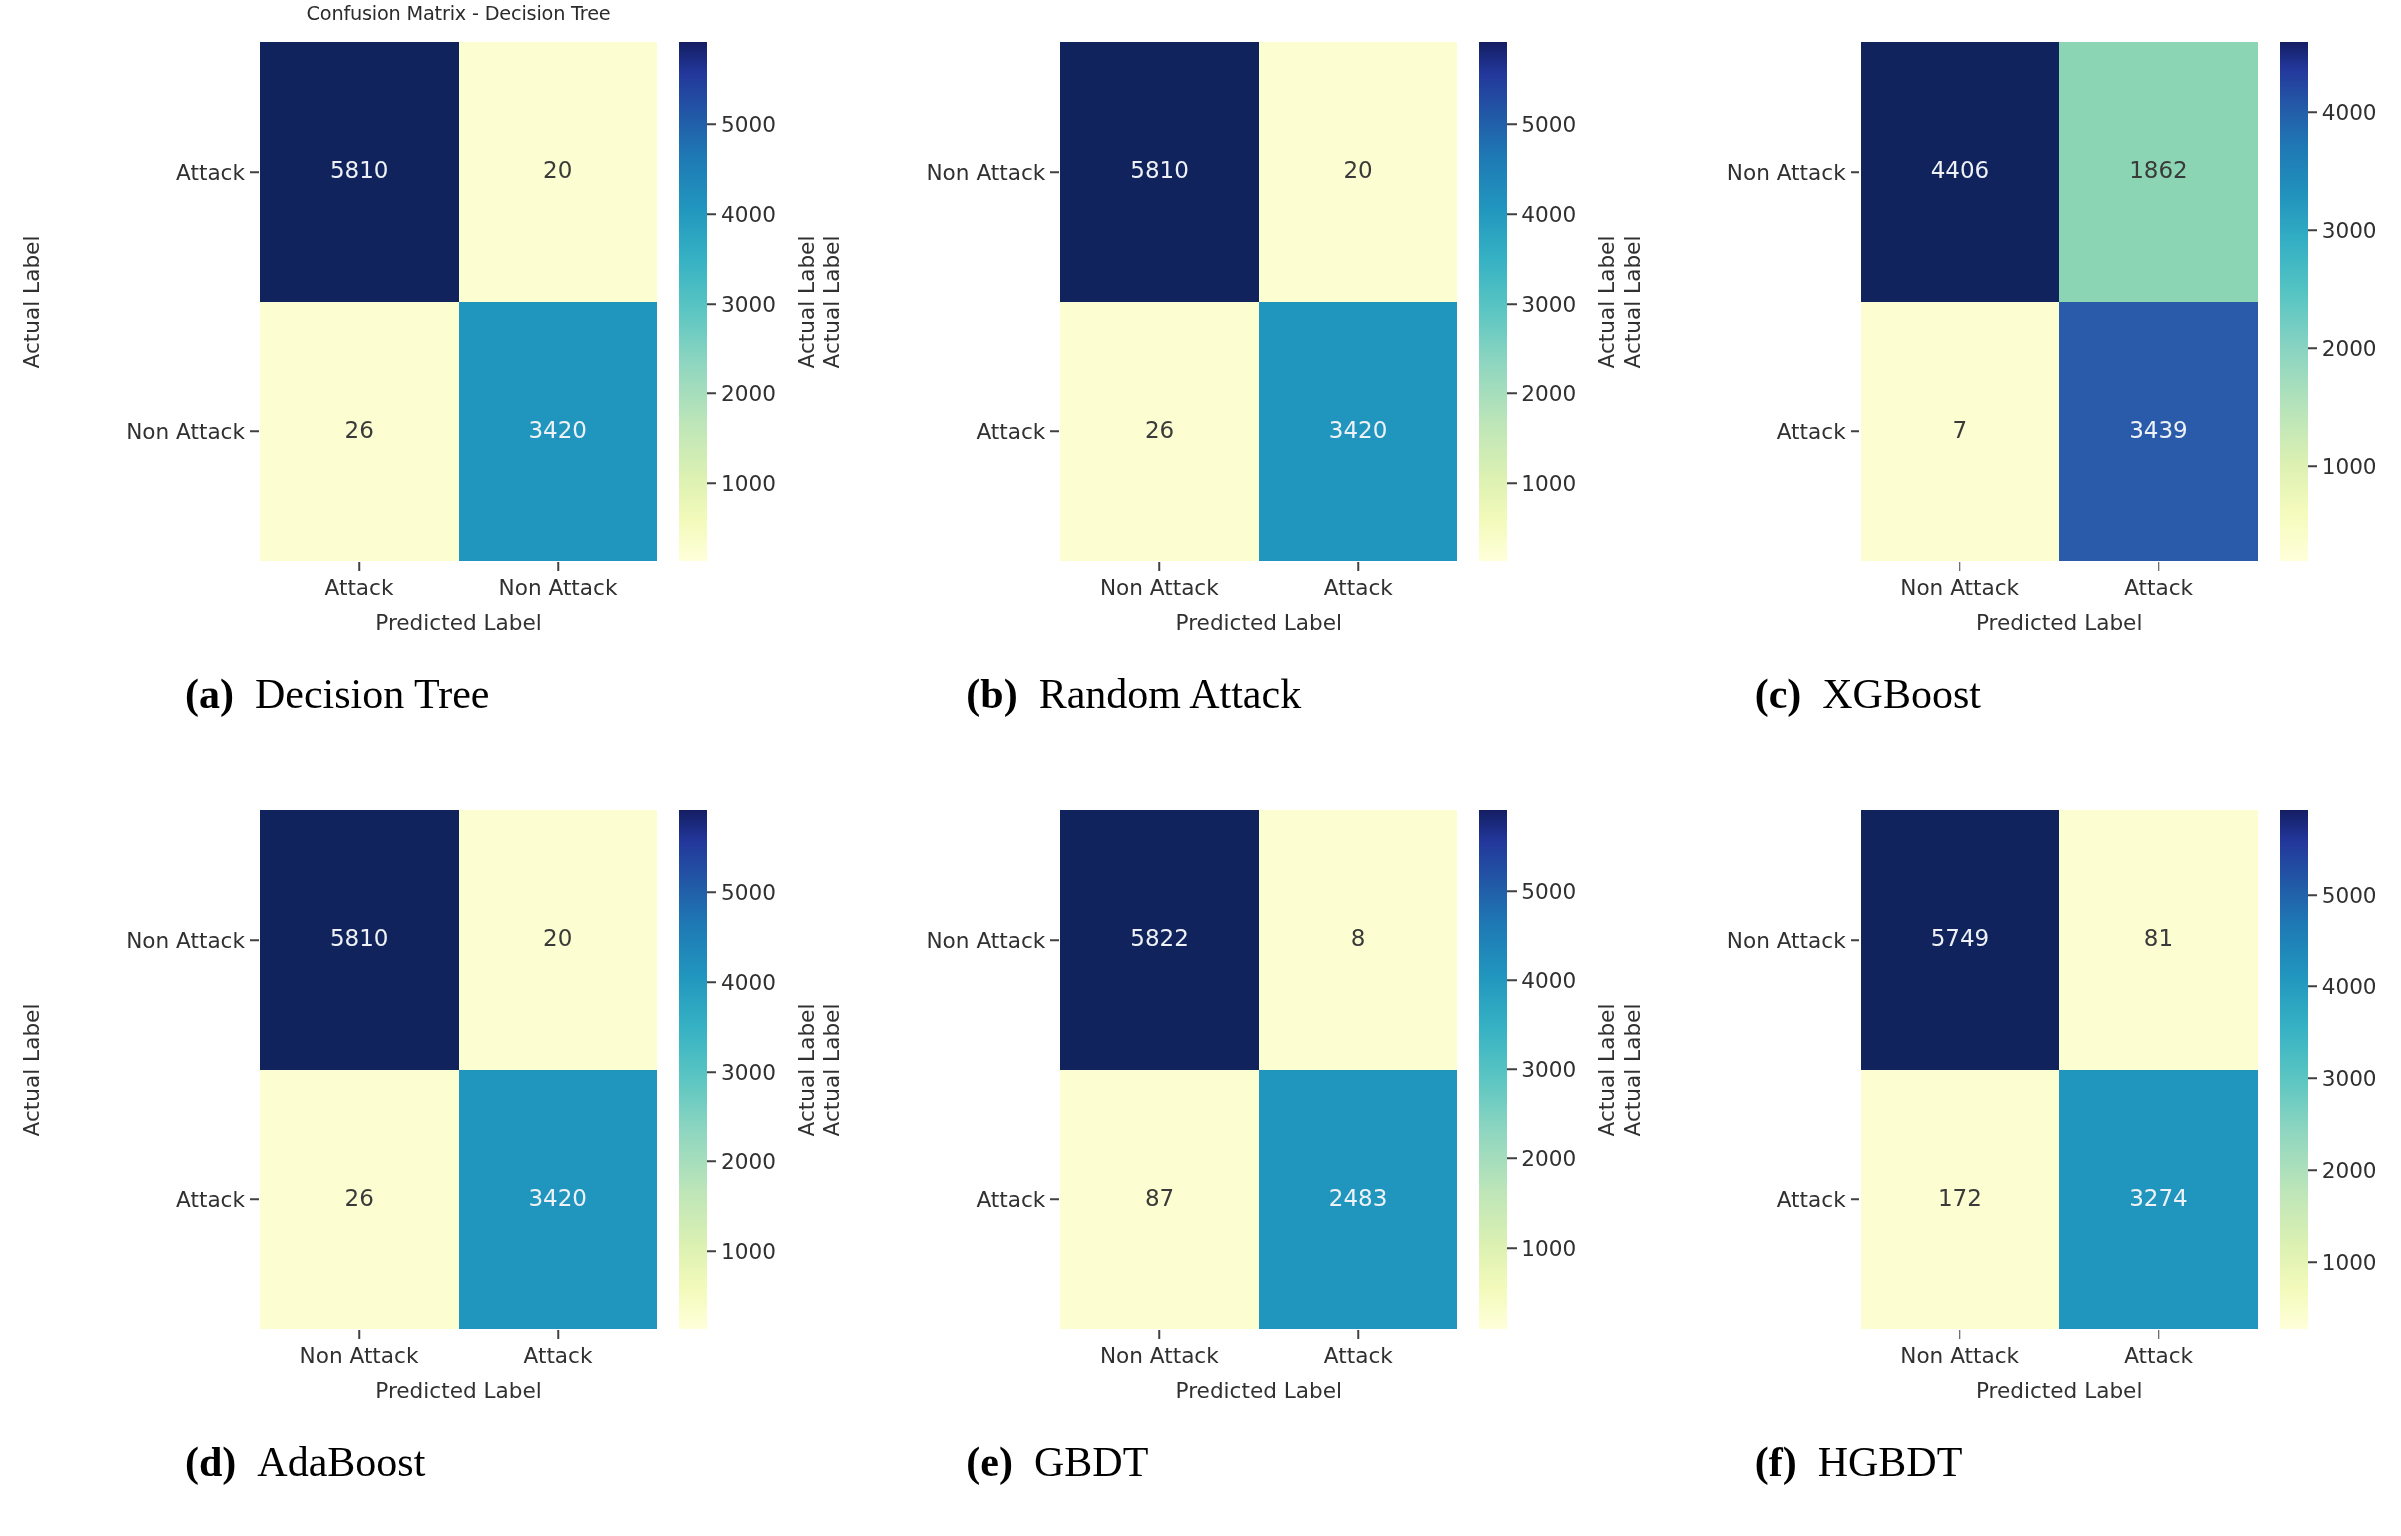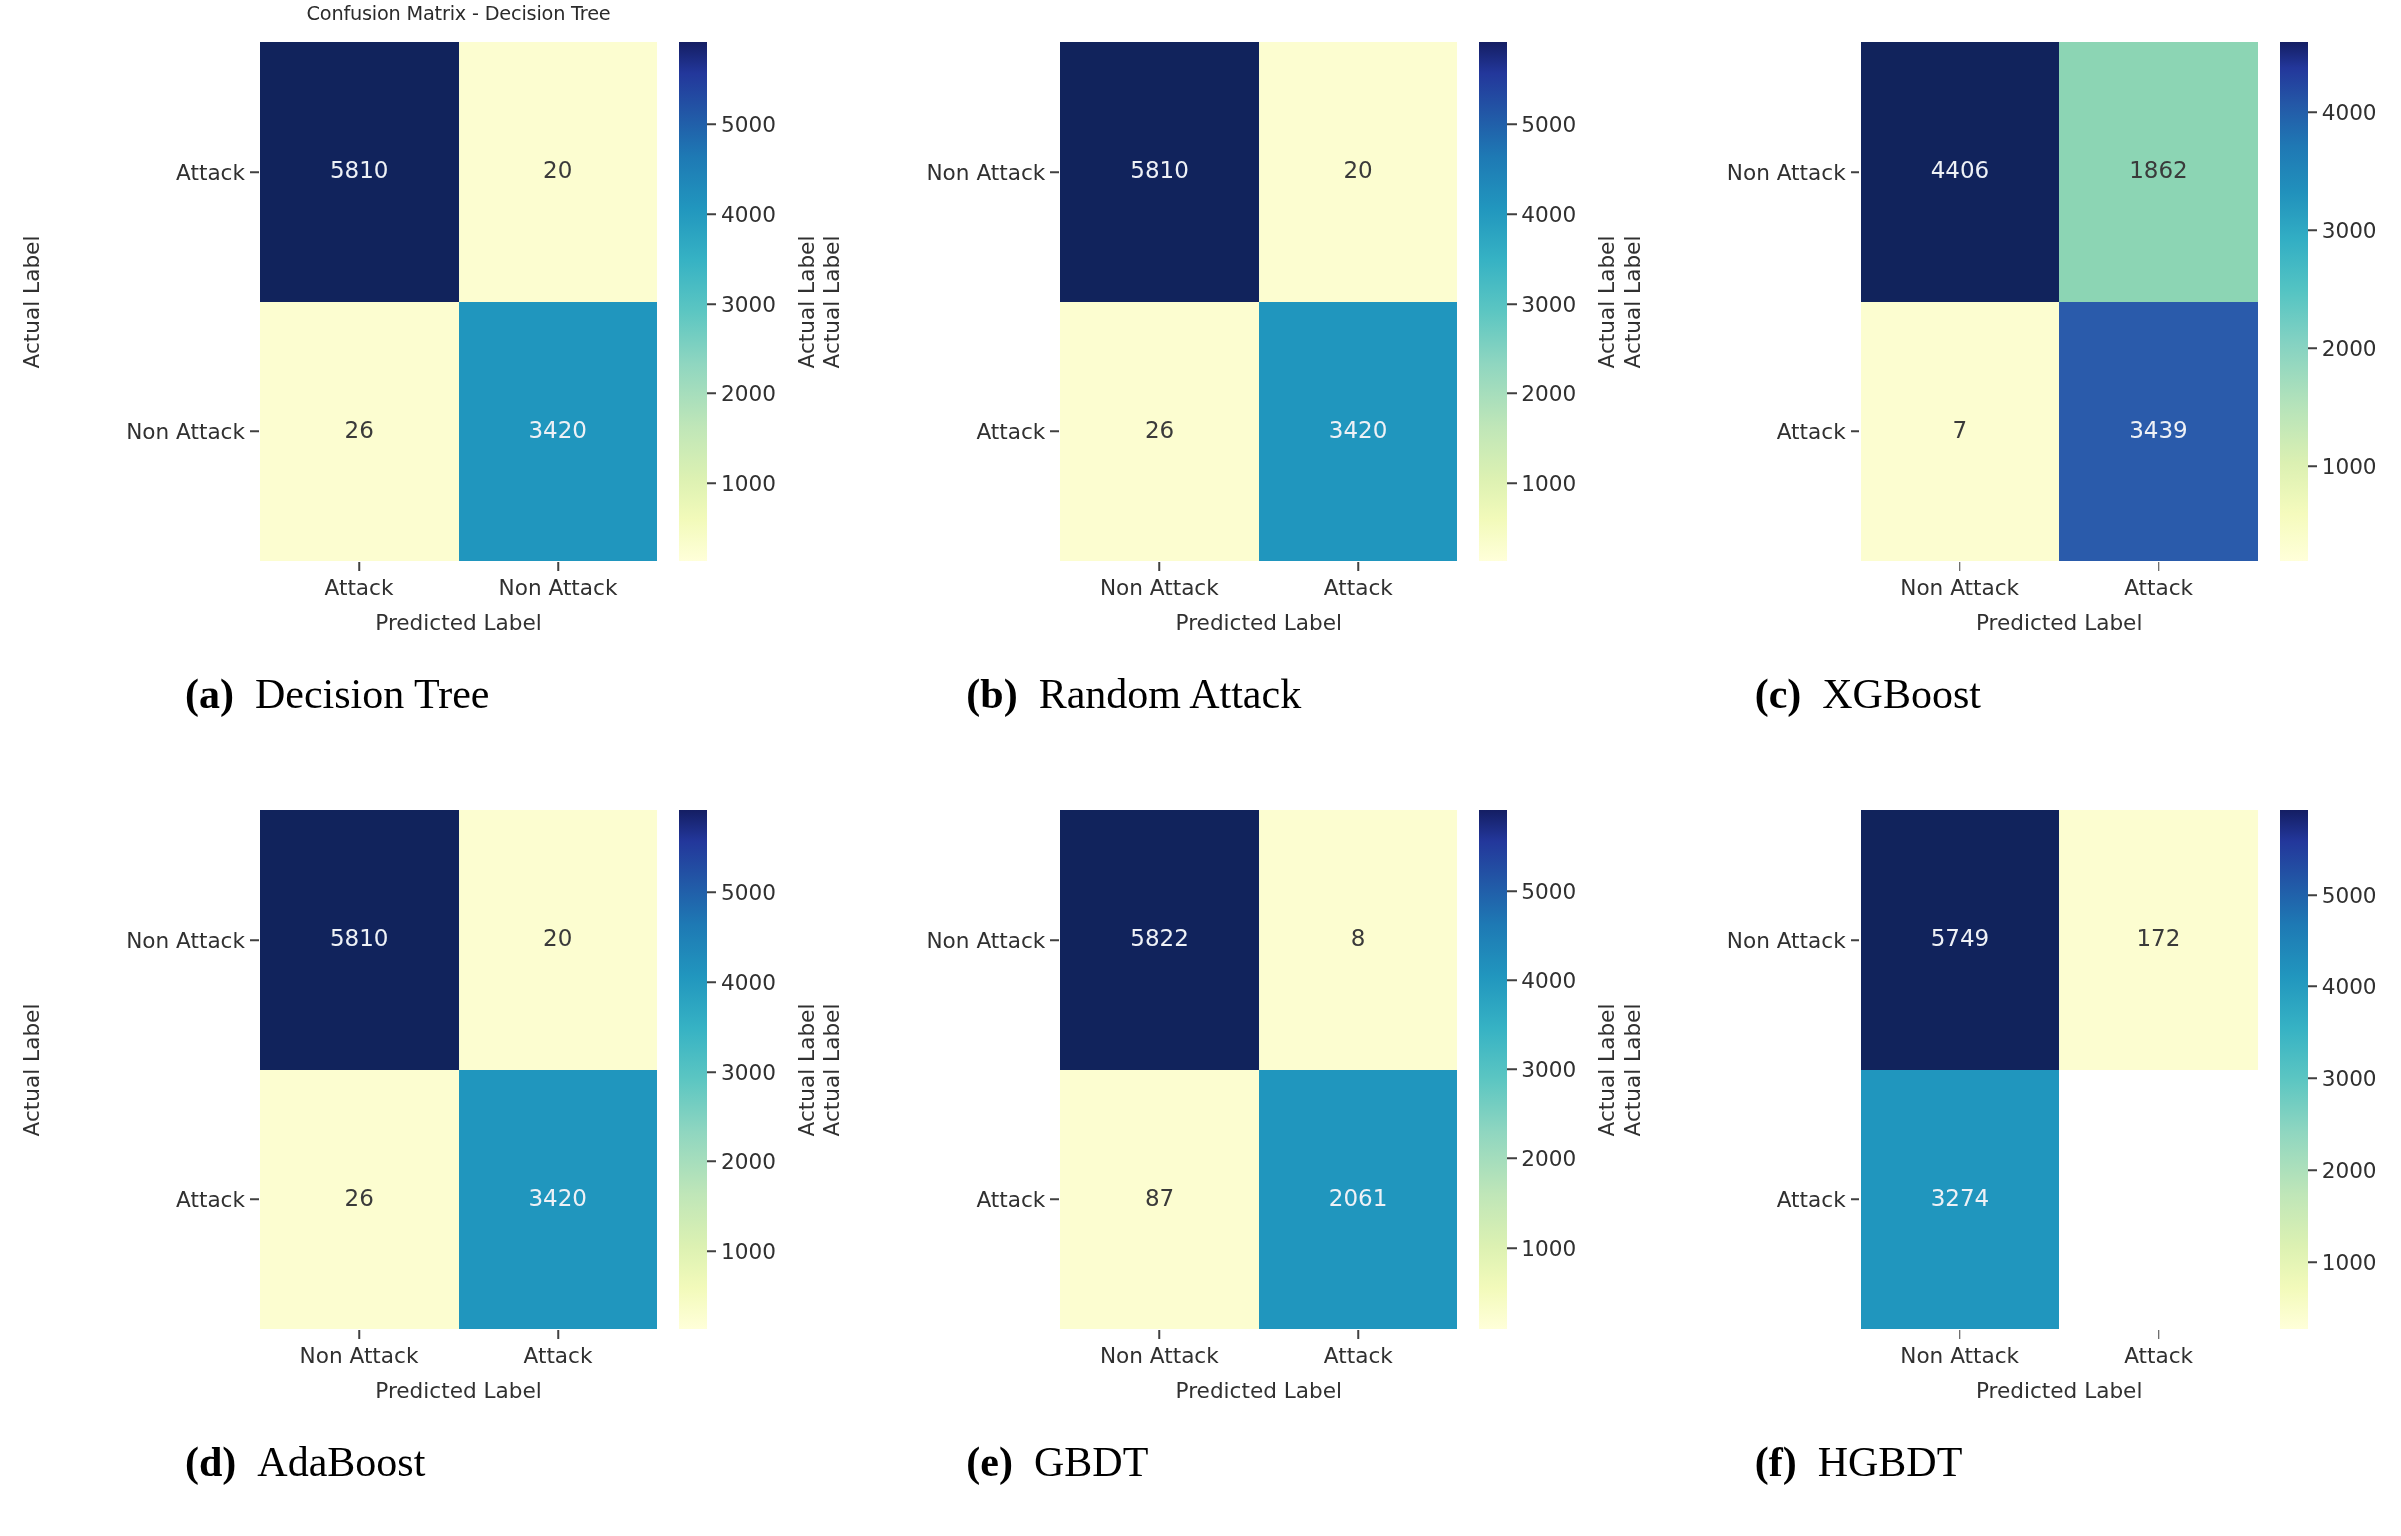--- a/index.html
+++ b/index.html
@@ -332,21 +332,21 @@
           <div class="hm-cell" style="background:#11235c;color:#eef1f6;">
             <span class="cellval">5822</span>
           </div>
           <div class="hm-cell" style="background:#fcfdd0;color:#3a3a3a;">
             <span class="cellval">8</span>
           </div>
           <div class="hm-cell" style="background:#fcfdd0;color:#3a3a3a;">
             <span class="cellval">87</span>
           </div>
           <div class="hm-cell" style="background:#2096be;color:#eef1f6;">
-            <span class="cellval">2061</span>
+            <span class="cellval">2483</span>
           </div>
         </div>
         <div class="ytick-row" style="top:172px;">Non Attack</div>
         <div class="ytick-dash" style="top:172px;"></div>
         <div class="ytick-row" style="top:431px;">Attack</div>
         <div class="ytick-dash" style="top:431px;"></div>
         <div class="xtick-dash" style="left:359px;"></div>
         <div class="xtick-col" style="left:359px;top:575px;">Non Attack</div>
         <div class="xtick-dash" style="left:558px;"></div>
         <div class="xtick-col" style="left:558px;top:575px;">Attack</div>
@@ -368,20 +368,23 @@
       <div class="sub-caption" style="left:166px;"><span class="caplet">(e)</span><span>&nbsp;&nbsp;</span><span>GBDT</span></div>
     </div>
     <div class="panel-cell">
       <div class="mpl-figure">
         <div class="plot-title"></div>
         <div class="heatmap">
           <div class="hm-cell" style="background:#11235c;color:#eef1f6;">
             <span class="cellval">5749</span>
           </div>
           <div class="hm-cell" style="background:#fcfdd0;color:#3a3a3a;">
+            <span class="cellval">81</span>
+          </div>
+          <div class="hm-cell" style="background:#fcfdd0;color:#3a3a3a;">
             <span class="cellval">172</span>
           </div>
           <div class="hm-cell" style="background:#2096be;color:#eef1f6;">
             <span class="cellval">3274</span>
           </div>
         </div>
         <div class="ytick-row" style="top:172px;">Non Attack</div>
         <div class="ytick-dash" style="top:172px;"></div>
         <div class="ytick-row" style="top:431px;">Attack</div>
         <div class="ytick-dash" style="top:431px;"></div>

